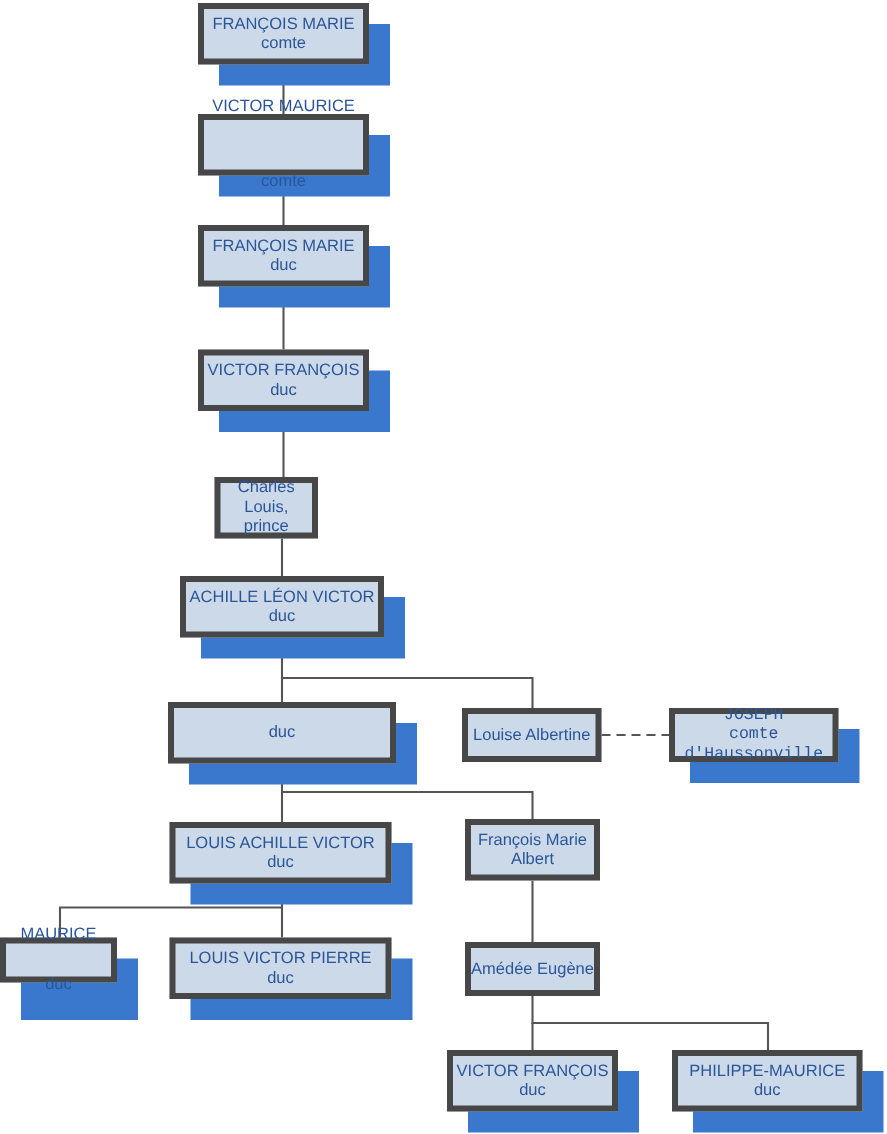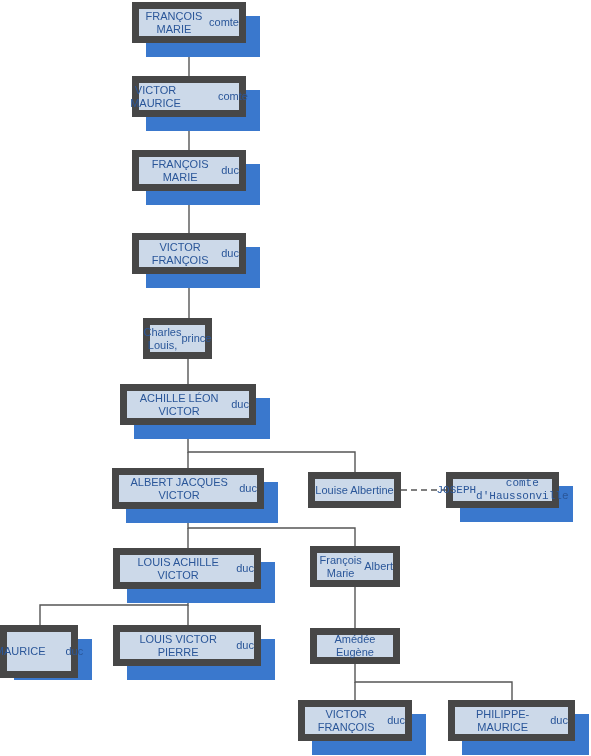--- a/index.html
+++ b/index.html
@@ -22,24 +22,24 @@
     left: 0;
     top: 0;
     width: 591px;
     height: 756px;
     pointer-events: none;
   }
   .node {
     position: absolute;
     box-sizing: border-box;
     background: #ccd9e9;
-    border: 7px solid #3b82f6;
+    border: 4px solid #3b82f6;
     color: #2a5699;
     display: flex;
-    flex-direction: row;
+    flex-direction: column;
     align-items: center;
     justify-content: center;
     text-align: center;
     line-height: 13px;
     font-size: 11px;
     z-index: 3;
   }
   .node .line1 { display: block; }
   .node .line2 { display: block; }
   .shadow {
@@ -106,39 +106,38 @@
       </div>
       <div class="node" style="left: 143px; top: 318px; width: 69px; height: 41px; background: rgb(204, 217, 233); border-color: rgb(71, 71, 71); color: rgb(42, 86, 153);">
         <span class="line1">Charles Louis,</span>
         <span class="line2">prince</span>
       </div>
       <div class="node" style="left: 120px; top: 384px; width: 136px; height: 41px; background: rgb(204, 217, 233); border-color: rgb(71, 71, 71); color: rgb(42, 86, 153);">
         <span class="line1">ACHILLE LÉON VICTOR</span>
         <span class="line2">duc</span>
       </div>
       <div class="node" style="left: 112px; top: 468px; width: 152px; height: 41px; background: rgb(204, 217, 233); border-color: rgb(71, 71, 71); color: rgb(42, 86, 153);">
-        <span class="line1">ALBERT JACQUES VICTOR</span>
         <span class="line2">duc</span>
       </div>
       <div class="node" style="left: 308px; top: 472px; width: 93px; height: 36px; background: rgb(204, 217, 233); border-color: rgb(71, 71, 71); color: rgb(42, 86, 153);">
         <span class="line1">Louise Albertine</span>
       </div>
       <div class="node" style="left: 446px; top: 472px; width: 113px; height: 36px; background: rgb(204, 217, 233); border-color: rgb(71, 71, 71); color: rgb(42, 86, 153); font-family: Liberation Mono, monospace;">
         <span class="line1">JOSEPH</span>
         <span class="line2">comte d'Haussonville</span>
       </div>
       <div class="node" style="left: 113px; top: 548px; width: 148px; height: 41px; background: rgb(204, 217, 233); border-color: rgb(71, 71, 71); color: rgb(42, 86, 153);">
         <span class="line1">LOUIS ACHILLE VICTOR</span>
         <span class="line2">duc</span>
       </div>
       <div class="node" style="left: 310px; top: 546px; width: 90px; height: 41px; background: rgb(204, 217, 233); border-color: rgb(71, 71, 71); color: rgb(42, 86, 153);">
         <span class="line1">François Marie</span>
         <span class="line2">Albert</span>
       </div>
-      <div class="node" style="left: 0px; top: 625px; width: 78px; height: 53px; background: rgb(204, 217, 233); border-color: rgb(71, 71, 71); color: rgb(42, 86, 153); gap: 20px;">
+      <div class="node" style="left: 0px; top: 625px; width: 78px; height: 30px; background: rgb(204, 217, 233); border-color: rgb(71, 71, 71); color: rgb(42, 86, 153); gap: 20px;">
         <span class="line1">MAURICE</span>
         <span class="line2">duc</span>
       </div>
       <div class="node" style="left: 113px; top: 625px; width: 148px; height: 41px; background: rgb(204, 217, 233); border-color: rgb(71, 71, 71); color: rgb(42, 86, 153);">
         <span class="line1">LOUIS VICTOR PIERRE</span>
         <span class="line2">duc</span>
       </div>
       <div class="node" style="left: 310px; top: 628px; width: 90px; height: 36px; background: rgb(204, 217, 233); border-color: rgb(71, 71, 71); color: rgb(42, 86, 153);">
         <span class="line1">Amédée Eugène</span>
       </div>

